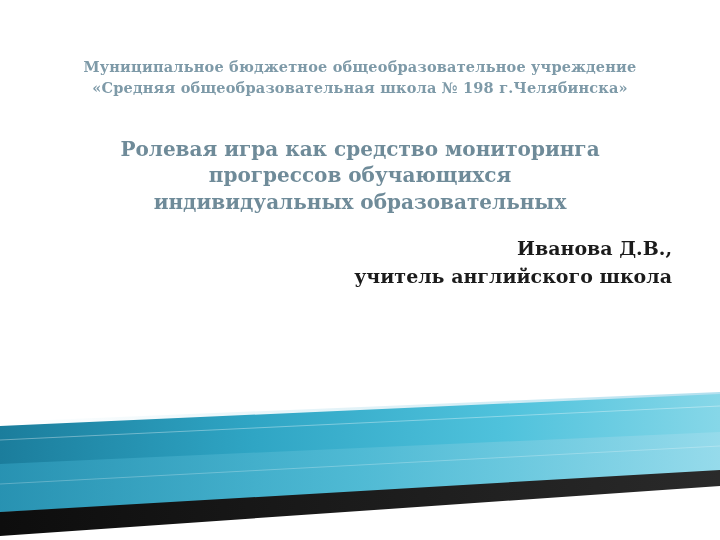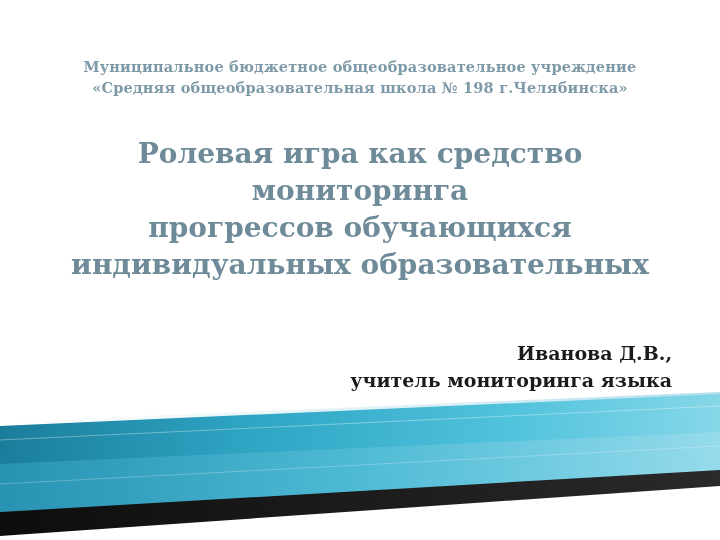--- a/index.html
+++ b/index.html
@@ -36,30 +36,30 @@
     padding: 0 36px;
   }
   .org-title .line2 {
     display: block;
   }
   .main-title {
     text-align: center;
     color: #6f8b99;
     font-family: "DejaVu Serif", serif;
     font-weight: bold;
-    font-size: 28px;
+    font-size: 20px;
     line-height: 1.32;
     margin-top: 38px;
     padding: 0 46px;
   }
   .main-title .tline {
     display: block;
   }
   .author-block {
-    margin-top: 56px;
+    margin-top: 20px;
     padding-right: 48px;
     text-align: right;
     color: #1b1b1b;
     font-family: "DejaVu Serif", serif;
     font-weight: bold;
     font-size: 19px;
     line-height: 1.45;
   }
   .author-block .aline {
     display: block;
@@ -131,17 +131,17 @@
     </div>
 
     <div class="main-title">
       <span class="tline">Ролевая игра как средство мониторинга</span>
       <span class="tline">прогрессов обучающихся</span>
       <span class="tline">индивидуальных образовательных</span>
     </div>
 
     <div class="author-block">
       <span class="aline">Иванова Д.В.,</span>
-      <span class="aline">учитель мониторинга языка</span>
+      <span class="aline">учитель английского школа</span>
     </div>
 
   </div>
 </div>
 
 </body></html>

